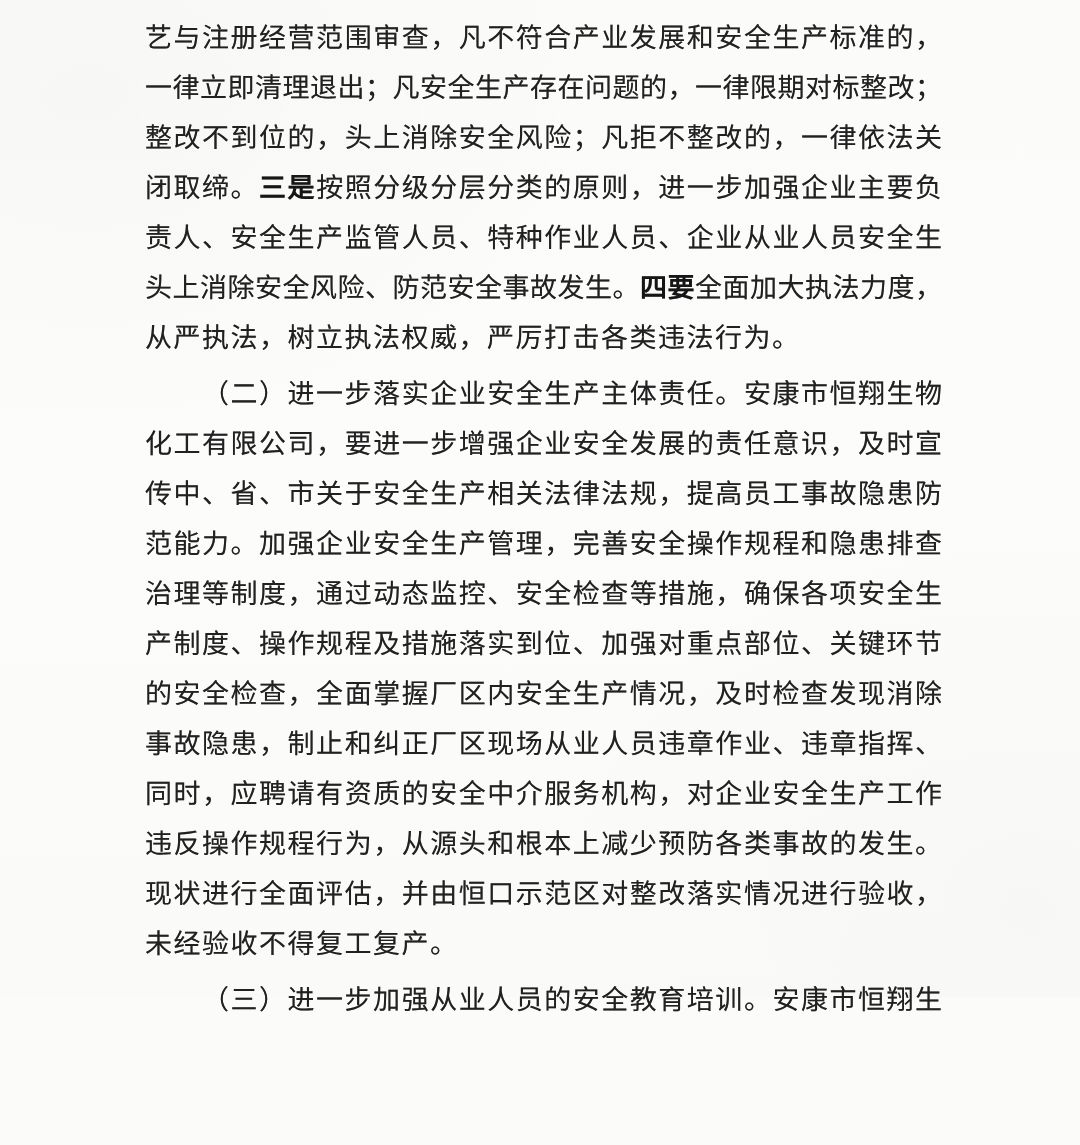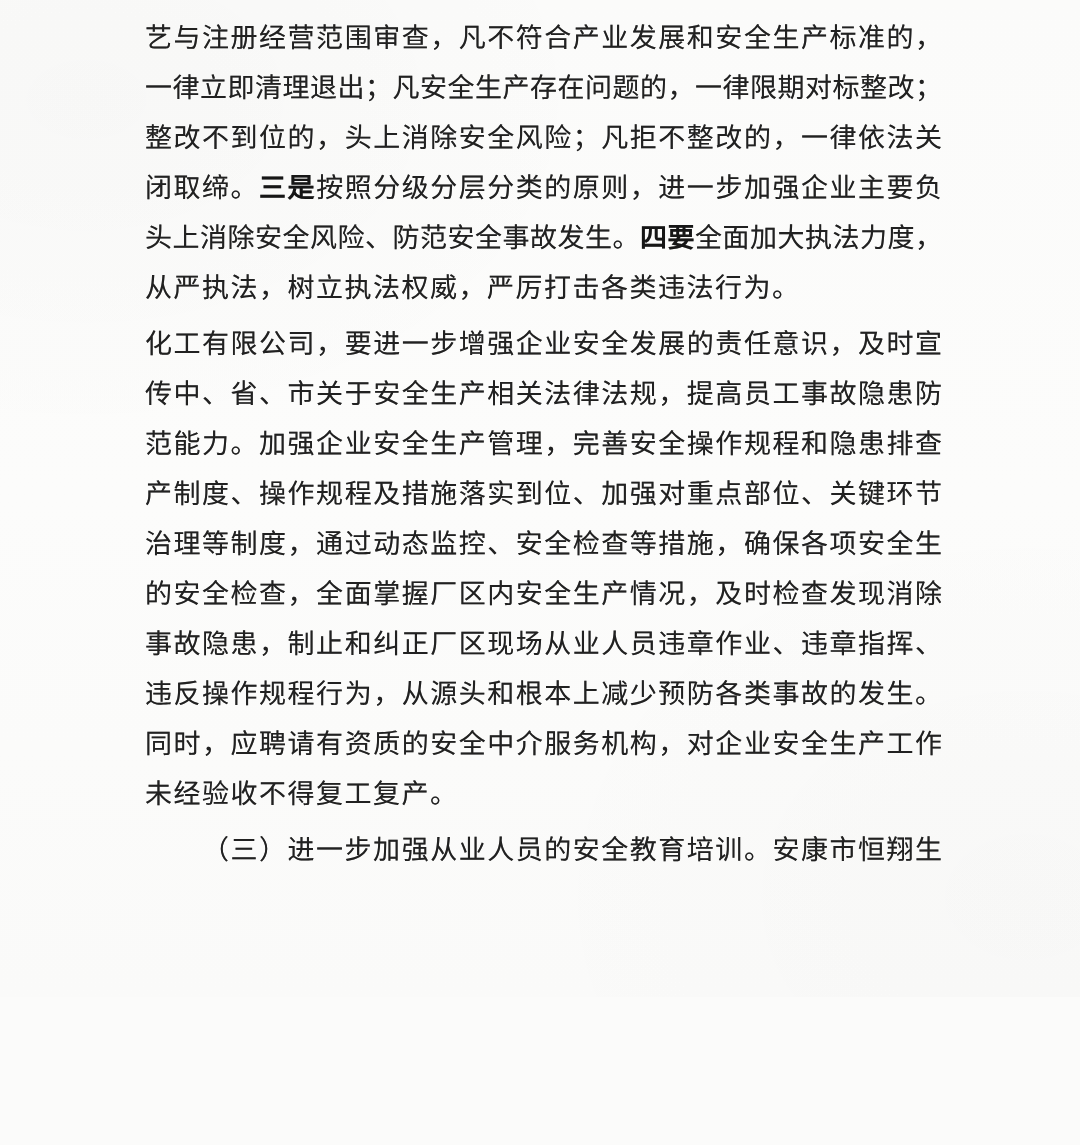--- a/index.html
+++ b/index.html
@@ -61,32 +61,35 @@
 </head>
 <body>
 
 <div class="page">
   <div class="doc-body">
       <div class="paragraph">
         <div class="line"><span class="text-run">艺与注册经营范围审查，凡不符合产业发展和安全生产标准的，</span></div>
         <div class="line"><span class="text-run">一律立即清理退出；凡安全生产存在问题的，一律限期对标整改；</span></div>
         <div class="line"><span class="text-run">整改不到位的，头上消除安全风险；凡拒不整改的，一律依法关</span></div>
         <div class="line"><span class="text-run">闭取缔。</span><span class="em-run">三是</span><span class="text-run">按照分级分层分类的原则，进一步加强企业主要负</span></div>
+        <div class="line"><span class="text-run">责人、安全生产监管人员、特种作业人员、企业从业人员安全生</span></div>
         <div class="line"><span class="text-run">头上消除安全风险、防范安全事故发生。</span><span class="em-run">四要</span><span class="text-run">全面加大执法力度，</span></div>
         <div class="line align-left"><span class="text-run">从严执法，树立执法权威，严厉打击各类违法行为。</span></div>
       </div>
       <div class="paragraph">
+        <div class="line indent"><span class="text-run">（二）进一步落实企业安全生产主体责任。安康市恒翔生物</span></div>
         <div class="line"><span class="text-run">化工有限公司，要进一步增强企业安全发展的责任意识，及时宣</span></div>
         <div class="line"><span class="text-run">传中、省、市关于安全生产相关法律法规，提高员工事故隐患防</span></div>
         <div class="line"><span class="text-run">范能力。加强企业安全生产管理，完善安全操作规程和隐患排查</span></div>
+        <div class="line"><span class="text-run">治理等制度，通过动态监控、安全检查等措施，确保各项安全生</span></div>
         <div class="line"><span class="text-run">产制度、操作规程及措施落实到位、加强对重点部位、关键环节</span></div>
-        <div class="line"><span class="text-run">治理等制度，通过动态监控、安全检查等措施，确保各项安全生</span></div>
         <div class="line"><span class="text-run">的安全检查，全面掌握厂区内安全生产情况，及时检查发现消除</span></div>
         <div class="line"><span class="text-run">事故隐患，制止和纠正厂区现场从业人员违章作业、违章指挥、</span></div>
+        <div class="line"><span class="text-run">同时，应聘请有资质的安全中介服务机构，对企业安全生产工作</span></div>
         <div class="line"><span class="text-run">违反操作规程行为，从源头和根本上减少预防各类事故的发生。</span></div>
-        <div class="line"><span class="text-run">同时，应聘请有资质的安全中介服务机构，对企业安全生产工作</span></div>
+        <div class="line"><span class="text-run">现状进行全面评估，并由恒口示范区对整改落实情况进行验收，</span></div>
         <div class="line align-left"><span class="text-run">未经验收不得复工复产。</span></div>
       </div>
       <div class="paragraph">
         <div class="line indent"><span class="text-run">（三）进一步加强从业人员的安全教育培训。安康市恒翔生</span></div>
       </div>
     </div>
 </div>
 
 </body></html>

